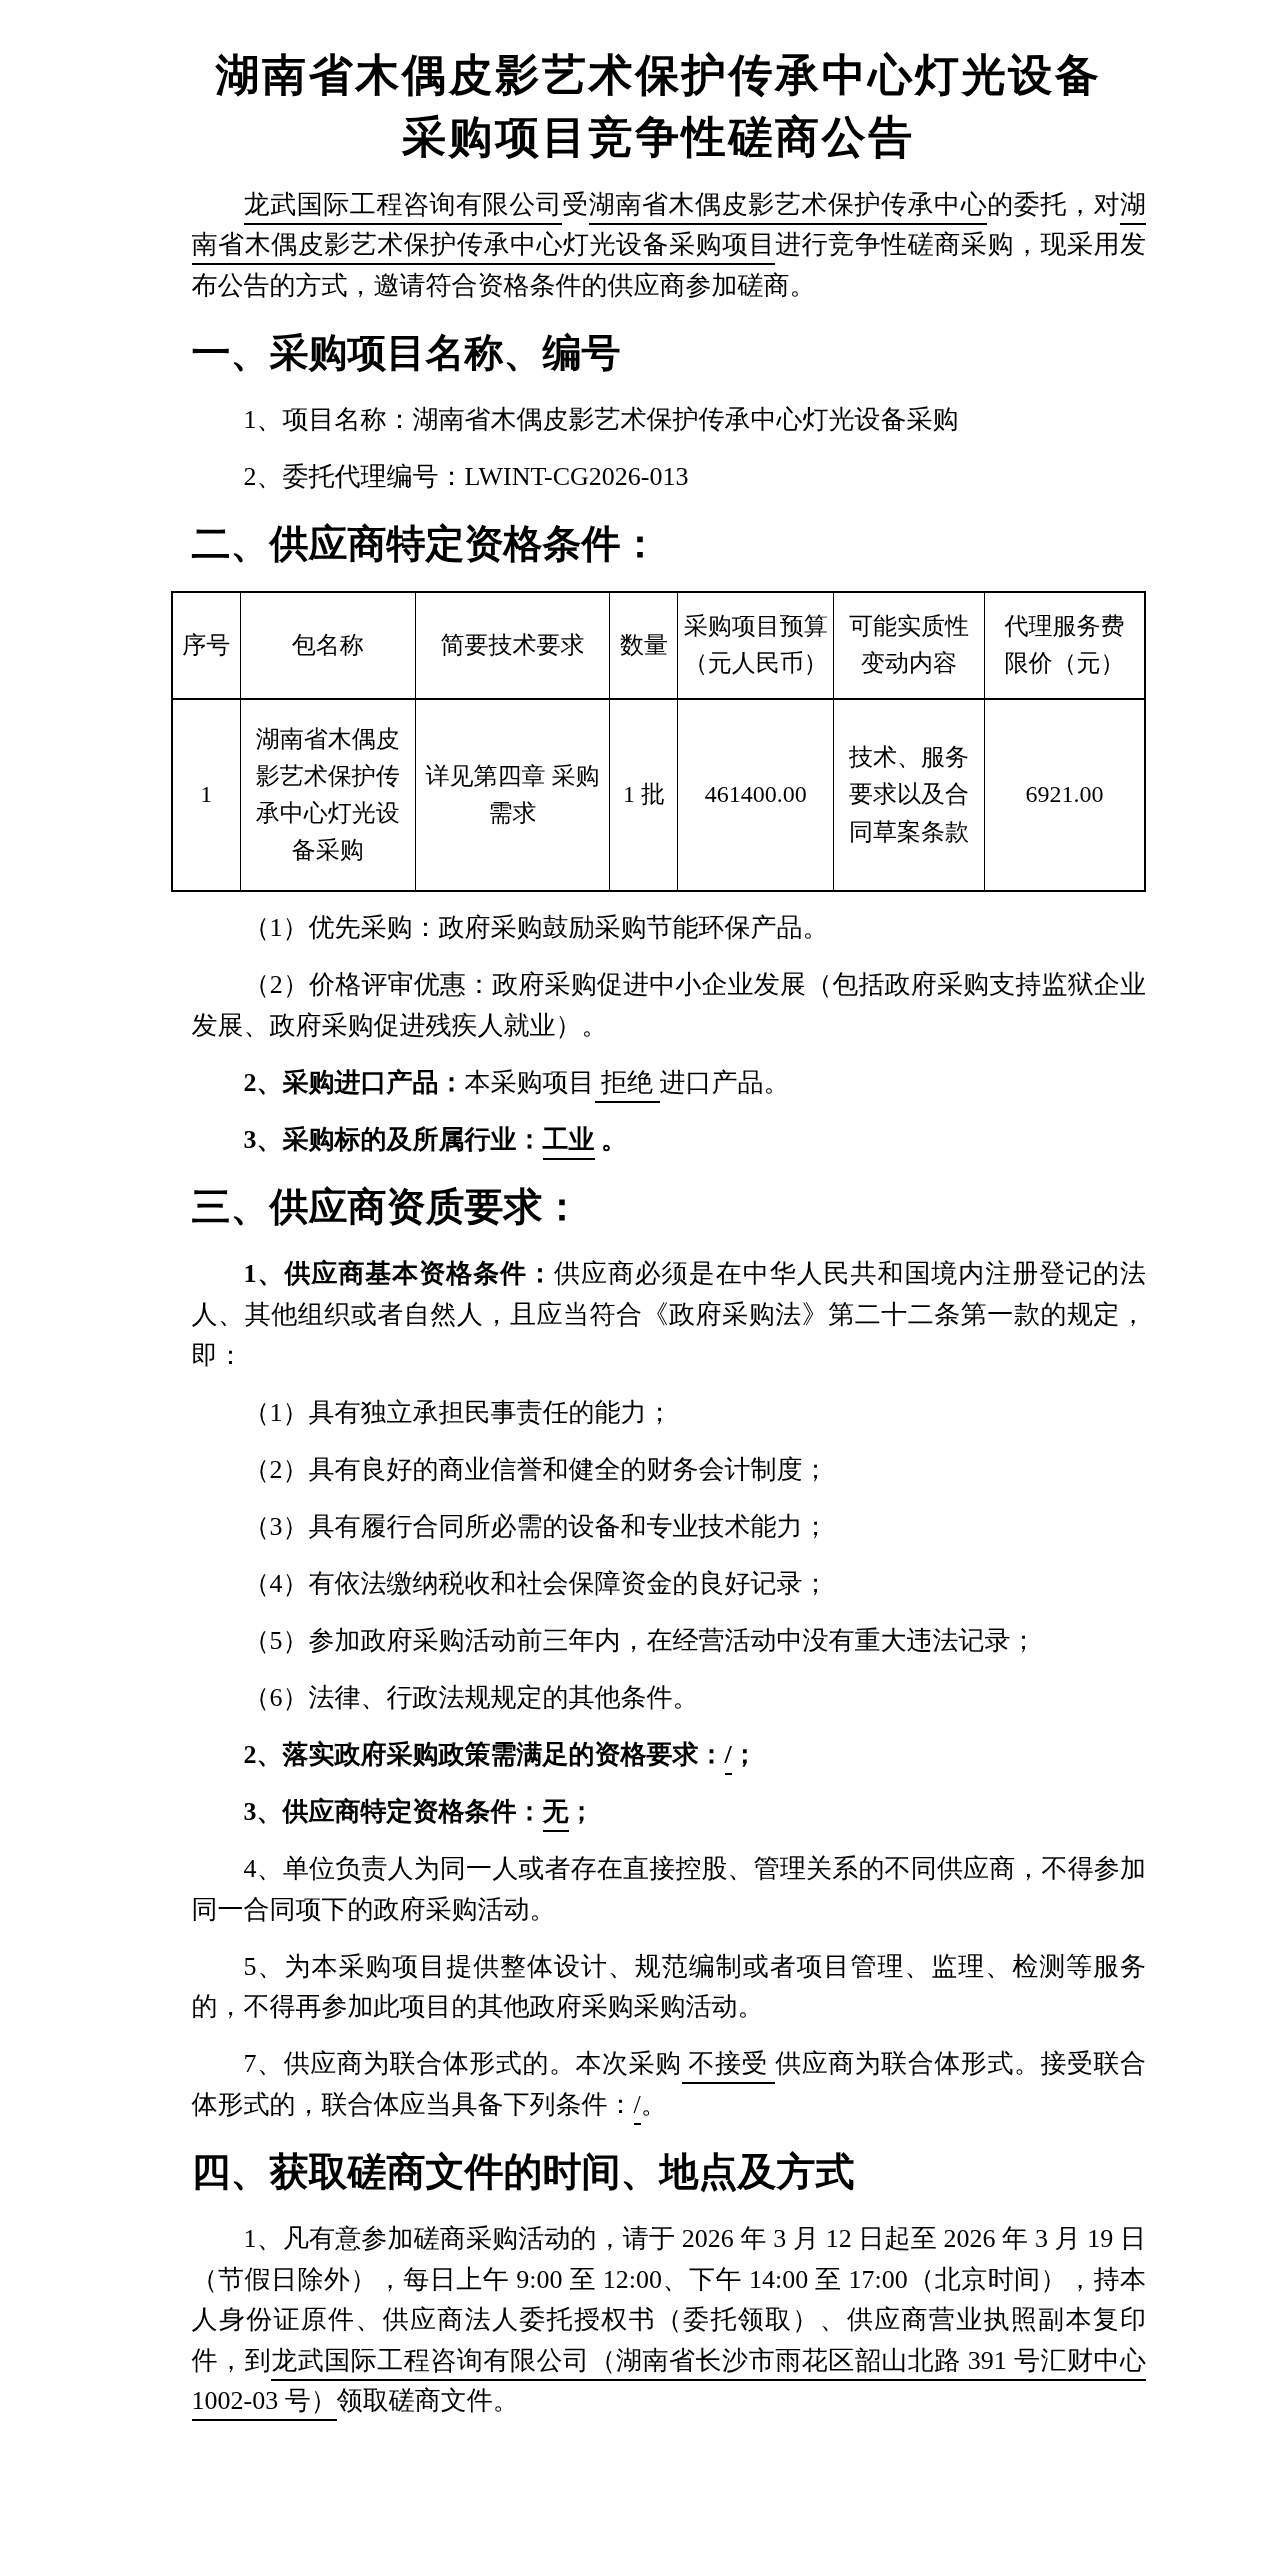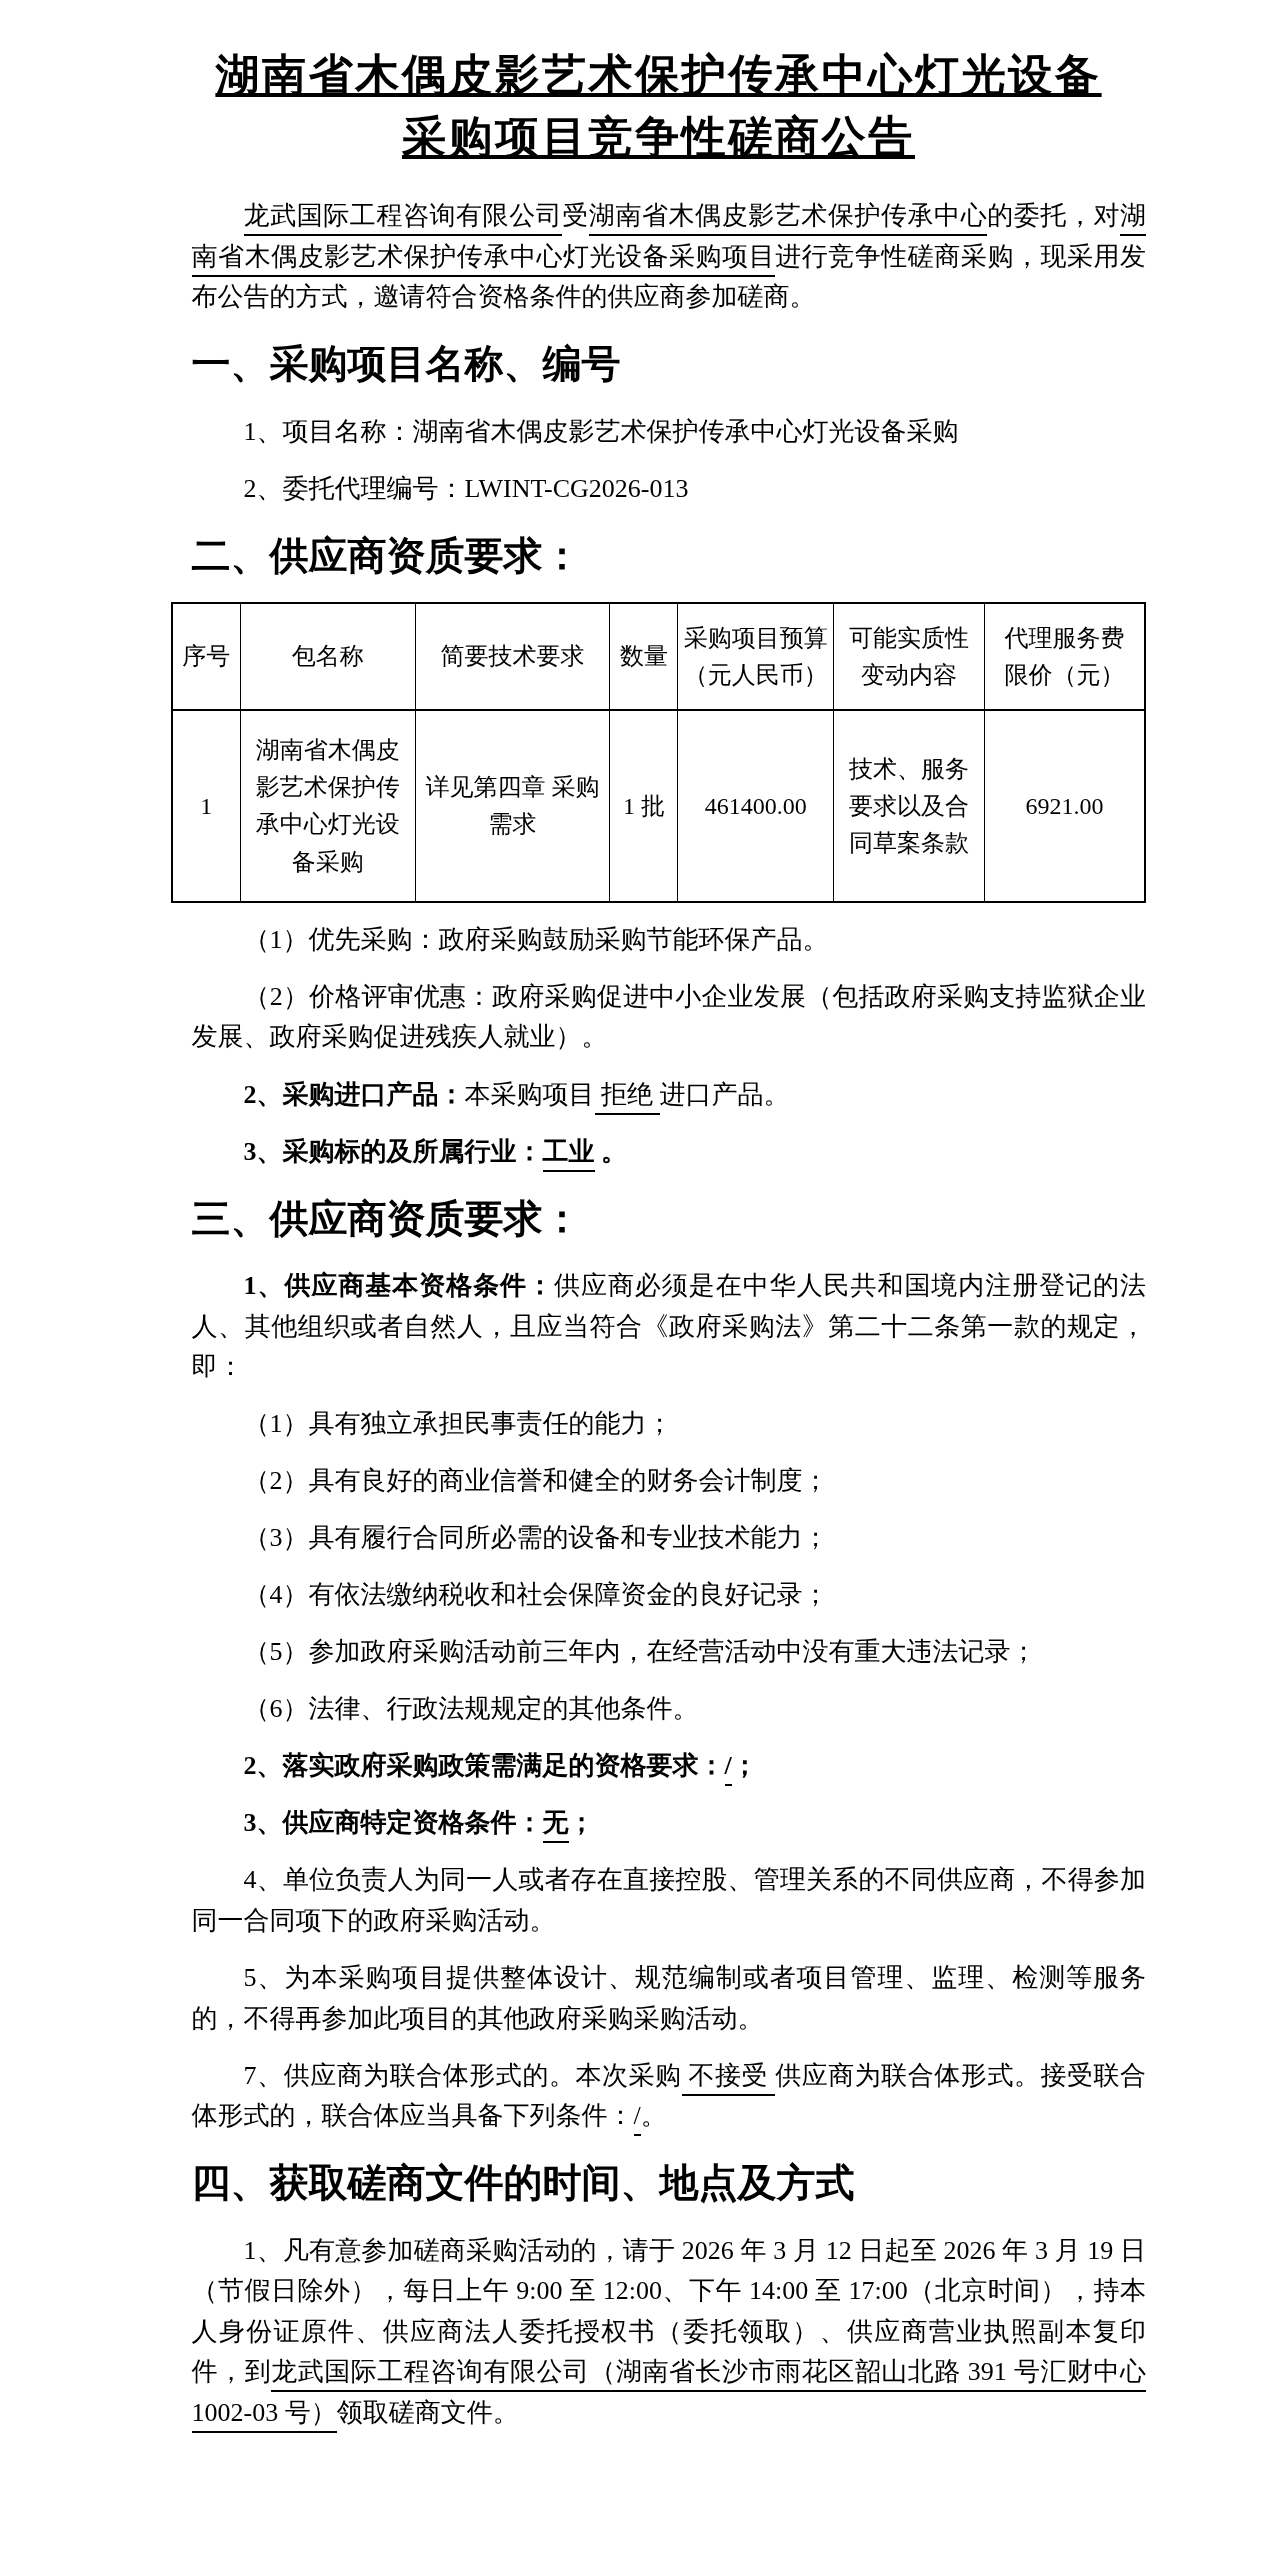--- a/index.html
+++ b/index.html
@@ -17,21 +17,21 @@
     color:#000000;
   }
   .title{
     font-size:44px;
     font-weight:700;
     text-align:center;
     line-height:1.40;
     letter-spacing:0.06em;
     margin:0;
   }
-  .title-wrap{margin:0 0 28px 0;text-decoration:underline;}
+  .title-wrap{margin:0 0 16px 0;}
   .doc-body{width:100%;}
   .blk{
     margin:16.5px 0 0 20.6px;
     line-height:1.56;
     text-align:justify;
     word-break:break-all;
   }
   .intro{text-indent:2em;}
   .item{text-indent:2em;}
   .heading{font-weight:700;}
@@ -65,21 +65,21 @@
 <div class="page">
   <div class="title-wrap">
     <h1 class="title">湖南省木偶皮影艺术保护传承中心灯光设备</h1>
     <h1 class="title">采购项目竞争性磋商公告</h1>
   </div>
   <div class="doc-body" id="doc-body">
       <p class="blk intro"><span class="u">龙武国际工程咨询有限公司</span><span>受</span><span class="u">湖南省木偶皮影艺术保护传承中心</span><span>的委托，对</span><span class="u">湖南省木偶皮影艺术保护传承中心灯光设备采购项目</span><span>进行竞争性磋商采购，现采用发布公告的方式，邀请符合资格条件的供应商参加磋商。</span></p>
       <h2 class="blk heading"><span>一、采购项目名称、编号</span></h2>
       <p class="blk item"><span>1、项目名称：湖南省木偶皮影艺术保护传承中心灯光设备采购</span></p>
       <p class="blk item"><span>2、委托代理编号：LWINT-CG2026-013</span></p>
-      <h2 class="blk heading"><span>二、供应商资质要求：</span></h2>
+      <h2 class="blk heading"><span>二、供应商特定资格条件：</span></h2>
       <table class="req">
         <colgroup>
           <col style="width: 7%;">
           <col style="width: 18%;">
           <col style="width: 20%;">
           <col style="width: 7%;">
           <col style="width: 16%;">
           <col style="width: 15.5%;">
           <col style="width: 16.5%;">
         </colgroup>

